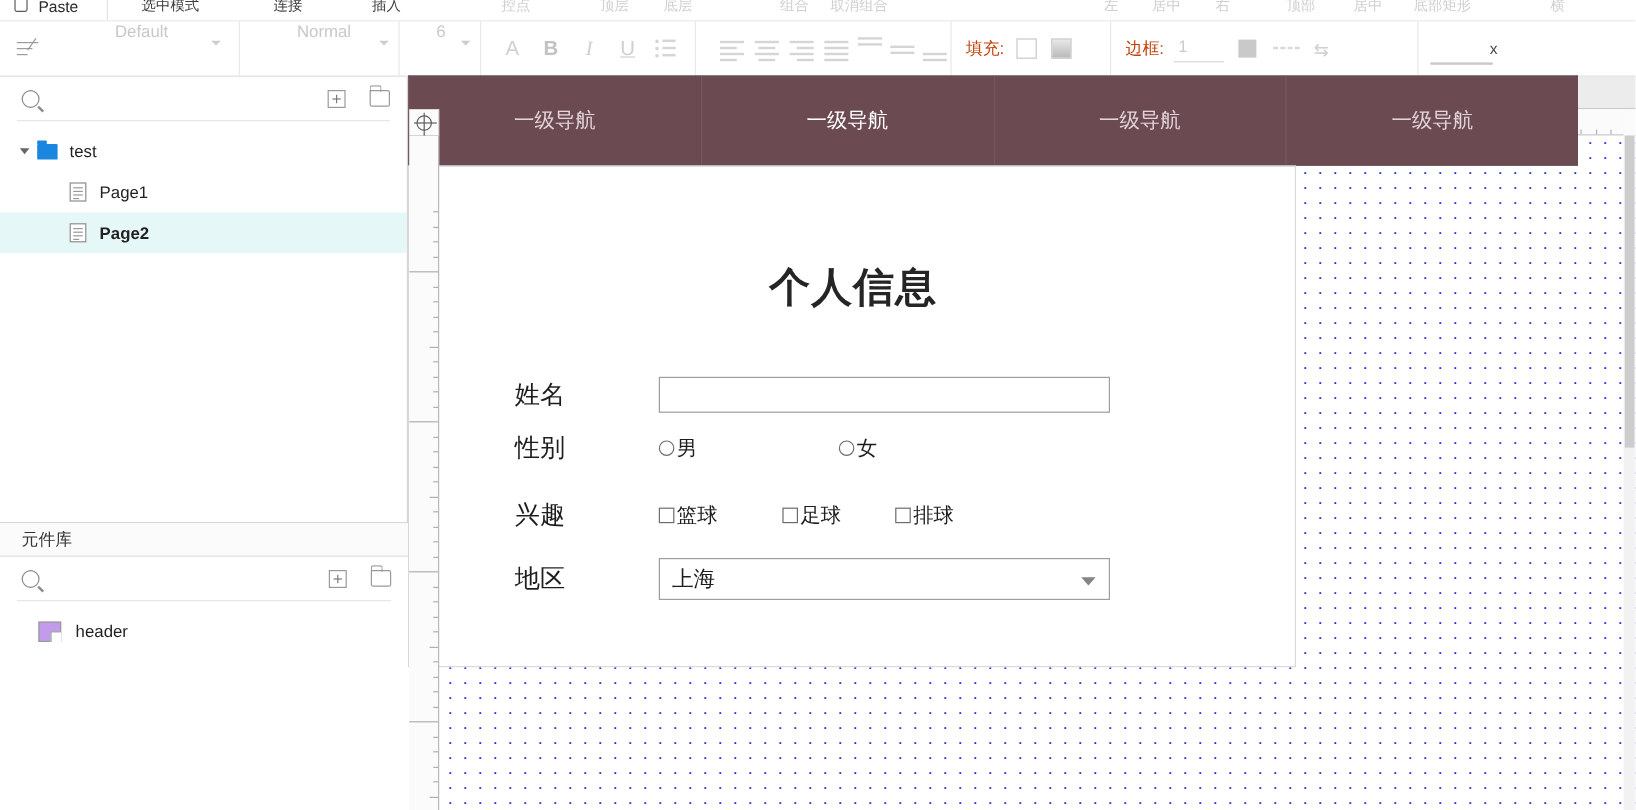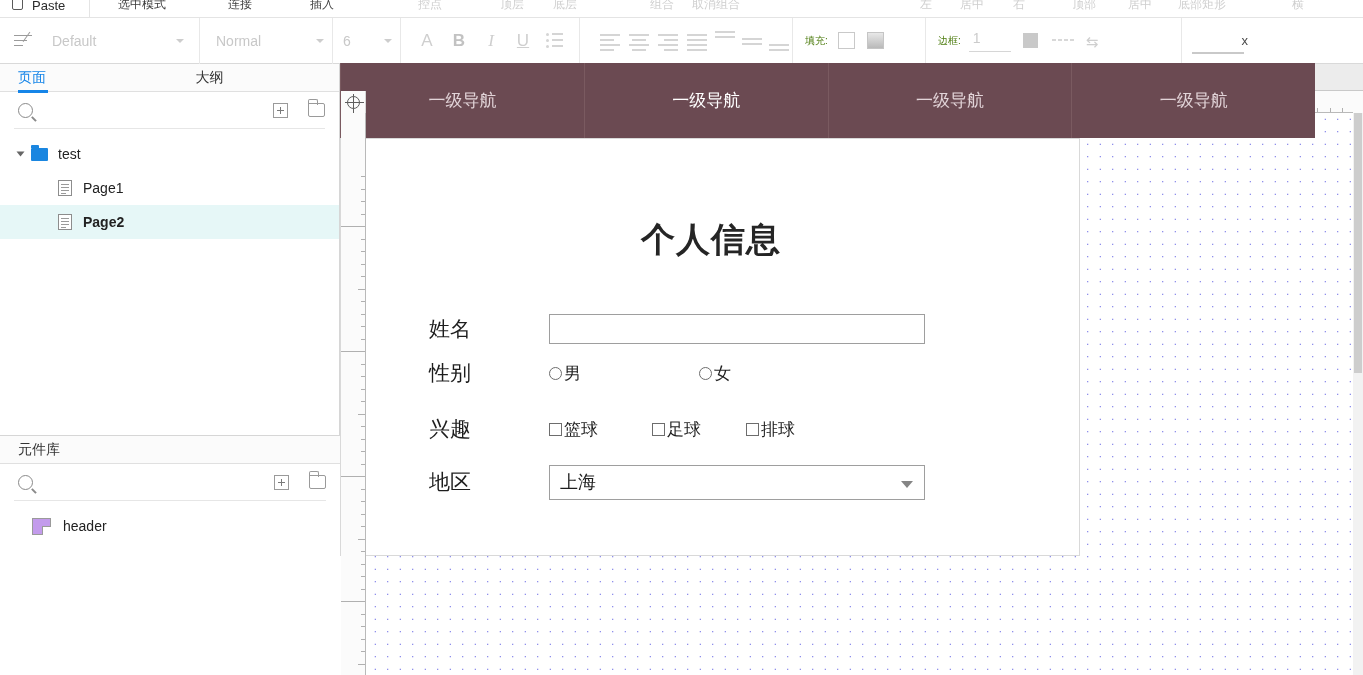--- a/index.html
+++ b/index.html
@@ -42,20 +42,21 @@
   .ribbon-row2 {
     position: absolute; left: 0; top: 18px; width: 1363px; height: 46px;
     background: #fff; border-bottom: 1px solid #d9d9d9;
     display: flex; align-items: center;
   }
   .grp { height: 46px; display: flex; align-items: center;
          border-right: 1px solid #e8e8e8; }
   .combo {
     display: flex; align-items: center; height: 46px; padding: 0 8px;
     position: relative;
+    flex-direction: column;
   }
   .combo .cval { font-size: 14px; color: #c8c8c8; white-space: nowrap; }
   .caret {
     width: 0; height: 0; border-left: 4px solid transparent;
     border-right: 4px solid transparent; border-top: 4px solid #cdcdcd;
     margin-left: auto;
   }
   .style-icon { width: 22px; height: 16px; position: relative; margin: 0 8px 0 14px; }
   .style-icon i { position: absolute; left: 0; height: 1.6px; background: #9b9b9b; display:block;}
   .style-icon i:nth-child(1){ top: 2px; width: 18px;}
@@ -69,21 +70,21 @@
     width: 32px; height: 32px; display: flex; align-items: center;
     justify-content: center; font-size: 17px; color: #cfcfcf;
   }
   .tbtn.b { font-weight: bold; color: #c2c2c2; }
   .tbtn.i { font-style: italic; font-family: "Liberation Serif", serif; }
   .tbtn.u { text-decoration: underline; }
   .align-ic { width: 26px; height: 26px; position: relative; margin: 0 2px; }
   .align-ic i { position: absolute; height: 2px; background: #d5d5d5; display: block; }
   .ln-ic { width: 26px; height: 26px; position: relative; margin: 0 1px; }
   .ln-ic i { position: absolute; height: 2px; background: #d5d5d5; display: block; left: 3px; }
-  .lbl-cn { font-size: 10px; color: #4d7c0f; margin: 0 4px 0 12px; white-space: nowrap; }
+  .lbl-cn { font-size: 14px; color: #c2410c; margin: 0 4px 0 12px; white-space: nowrap; }
   .sq-outline { width: 17px; height: 17px; border: 1.4px solid #c9c9c9; margin: 0 6px; background: #fff; }
   .sq-fill { width: 17px; height: 17px; background: linear-gradient(180deg,#e8e8e8,#b9b9b9); border: 1px solid #c5c5c5; margin: 0 6px; }
   .sq-solid { width: 15px; height: 15px; background: #c9c9c9; margin: 0 8px; }
   .numfld { width: 42px; height: 22px; border-bottom: 1.4px solid #d6d6d6;
             font-size: 14px; color: #cbcbcb; padding-left: 4px; margin: 0 4px; }
   .dash-ic { width: 22px; height: 14px; position: relative; margin: 0 6px; }
   .dash-ic i { position: absolute; top: 5px; height: 2px; background: #d8d8d8; display: block; }
   .arrow-ic { width: 22px; height: 16px; position: relative; margin: 0 6px; color: #cfcfcf; font-size: 15px; }
   .x-cell { position: relative; width: 80px; height: 46px; }
   .x-cell .xlb { position: absolute; right: 14px; top: 15px; font-size: 13px; color: #4a4a4a; }
@@ -394,28 +395,20 @@
     </div>
 
     <div class="x-cell">
       <div class="xln"></div>
       <div class="xlb">x</div>
     </div>
   </div>
 
   <div class="sidebar">
 
-    <div class="tabrow">
-      <div class="tb first act">
-        <span>页面</span>
-      </div>
-      <div class="tb">
-        <span>大纲</span>
-      </div>
-    </div>
 
     <div class="searchrow">
       <div class="srch-ic-wrap">
           <div class="mag"></div>
         </div>
       <div class="sp"></div>
       <div class="plus-ic"></div>
       <div class="fold-ic"></div>
     </div>
     <div class="divline"></div>

